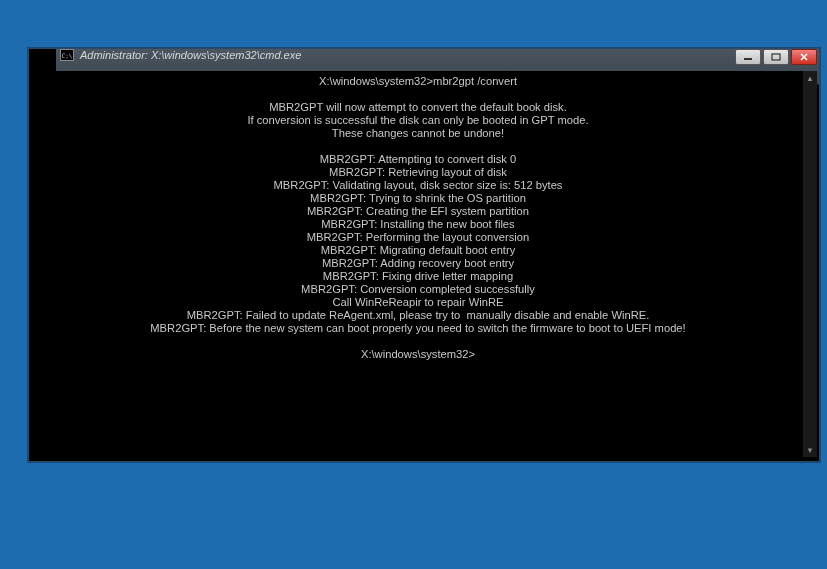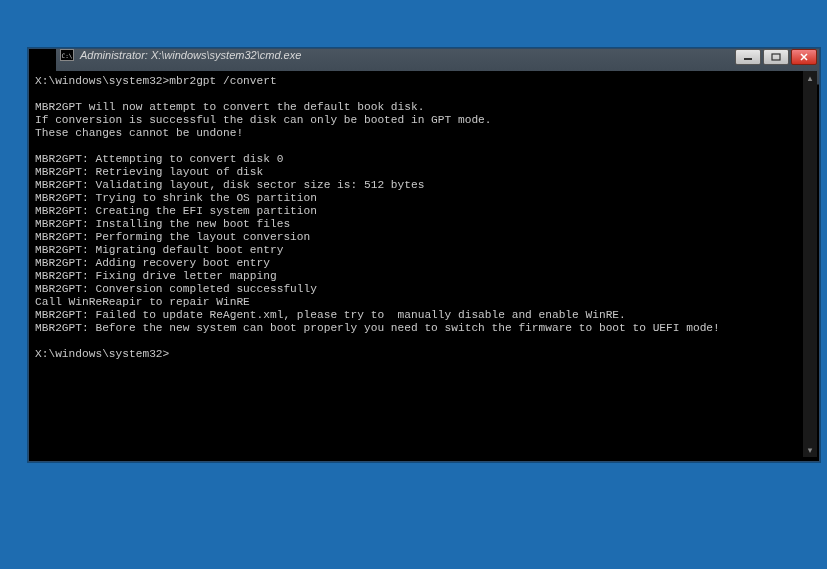--- a/index.html
+++ b/index.html
@@ -81,25 +81,26 @@
     position: absolute;
     left: 4px;
     top: 22px;
     right: 16px;
     bottom: 4px;
     background: #000;
     overflow: hidden;
   }
   .terminal-content {
     padding: 4px 2px;
-    font-family: Liberation Mono, monospace;
+    font-family: Liberation Sans, sans-serif;
     font-size: 11.2px;
     line-height: 13px;
     color: #c8c8c8;
     white-space: pre;
+    text-align: center;
   }
   .scrollbar {
     position: absolute;
     right: 2px;
     top: 22px;
     bottom: 4px;
     width: 14px;
     background: #1a1a1a;
     display: flex;
     flex-direction: column;

